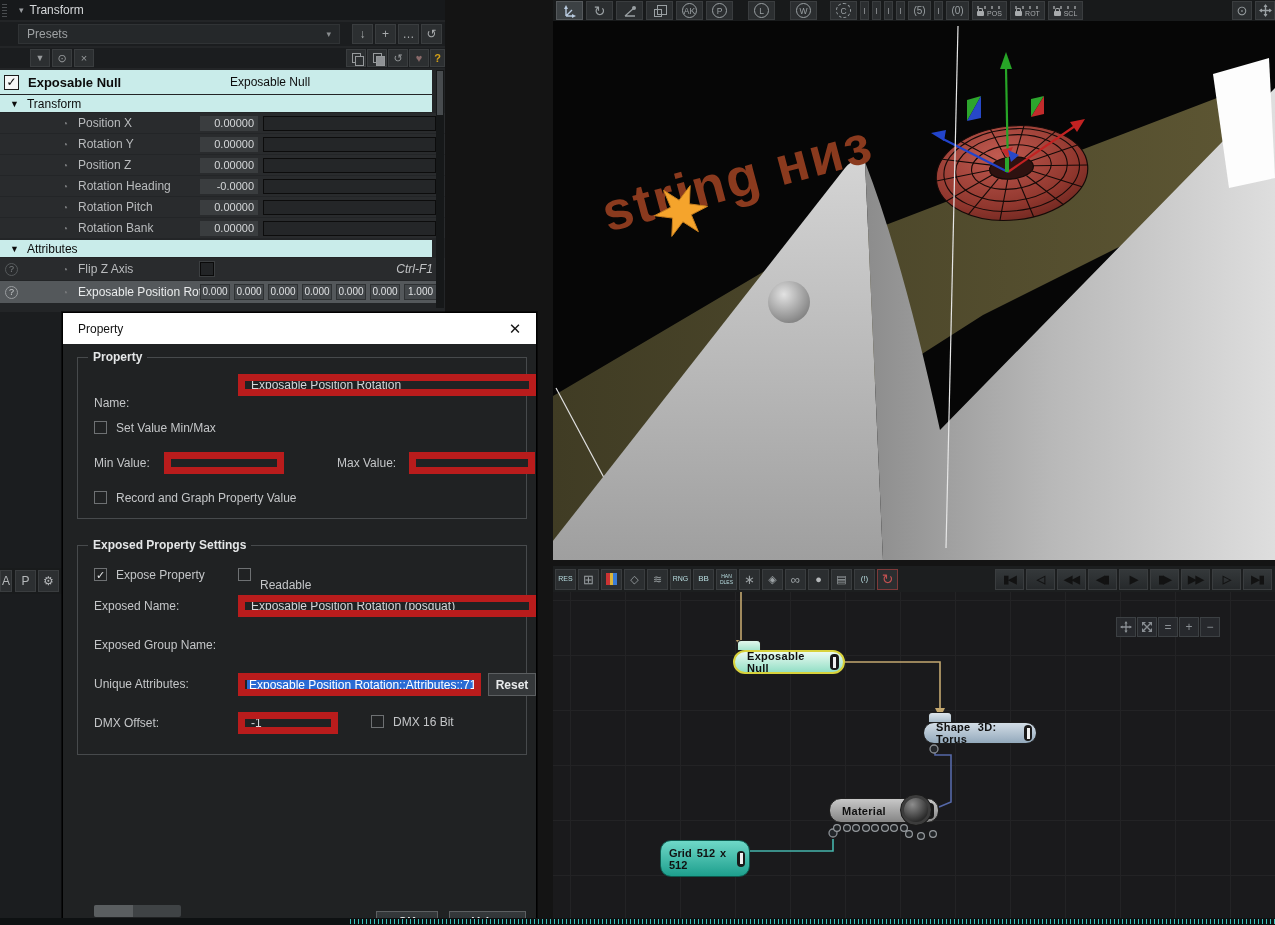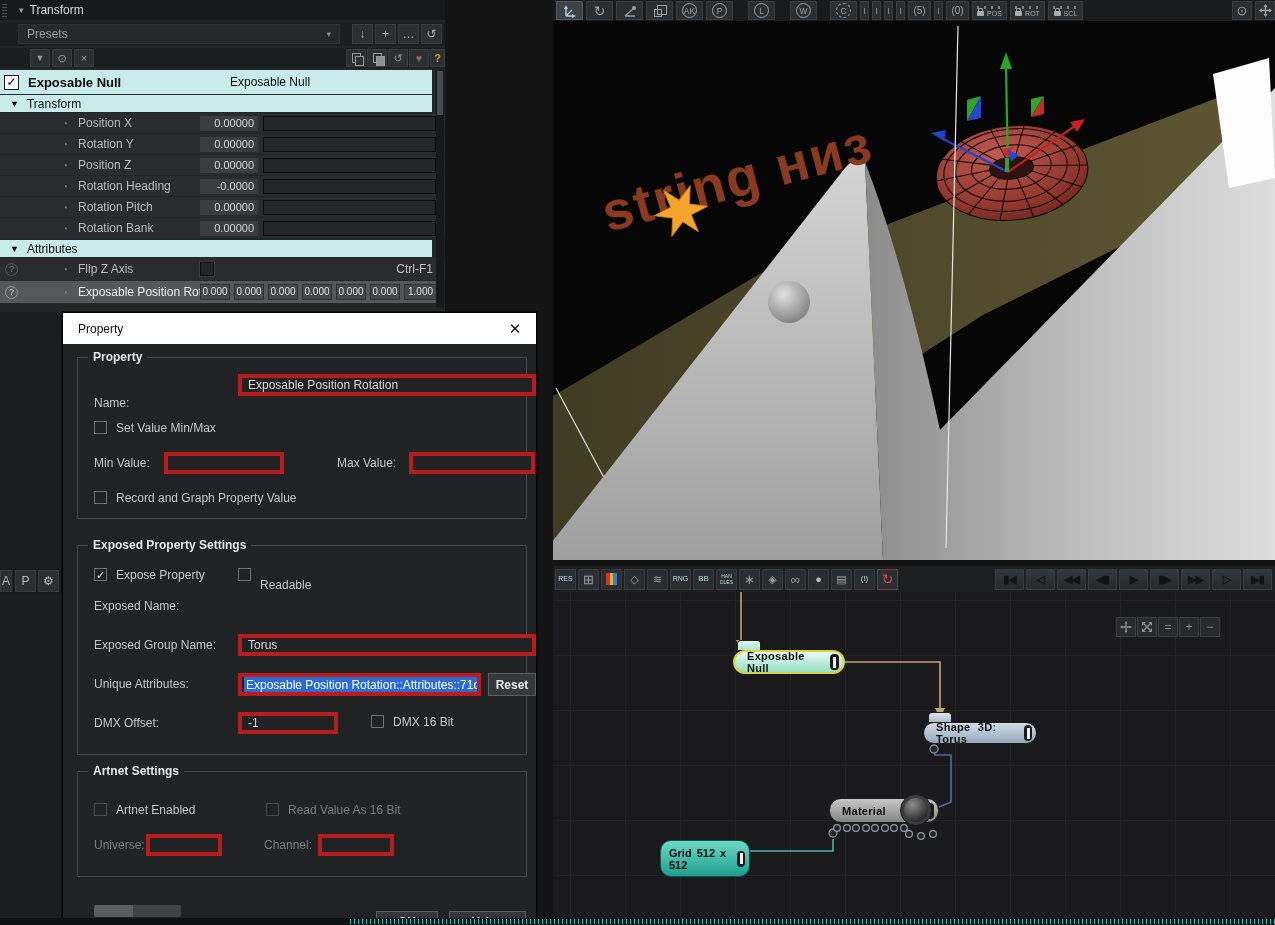--- a/index.html
+++ b/index.html
@@ -28,21 +28,21 @@
   .sect-hdr .tri { font-size:9px; margin-left:10px; }
   .sect-hdr .txt { margin-left:8px; font-size:12px; }
   .prow { position:absolute; left:0; width:445px; height:20px; background:#292b2d; display:flex; align-items:center; }
   .prow .clock { position:absolute; left:62px; color:#77797b; font-size:10px; }
   .prow .lbl { position:absolute; left:78px; color:#b9bbbd; }
   .prow .vbox { position:absolute; left:200px; width:58px; height:15px; background:#3a3d3f; color:#d6d8da; font-size:11px; text-align:right; padding:1px 4px 0 0; }
   .prow .slider { position:absolute; left:263px; width:173px; height:15px; border:1px solid #0c0c0c; background:#242628; }
   .prow .slider .fill { height:100%; background:#7e8183; }
   .qbadge { position:absolute; left:5px; width:13px; height:13px; border-radius:50%; border:1px solid #565a5c; color:#7c8082; font-size:9px; display:flex; align-items:center; justify-content:center; }
   .flip-check { position:absolute; left:200px; width:14px; height:14px; background:#222426; border:1px solid #0a0a0a; outline:1px solid #3c3f41; }
-  .shortcut { position:absolute; right:12px; color:#c0c2c4; }
+  .shortcut { position:absolute; right:12px; color:#c0c2c4;font-style:italic; }
   .exp-row { background:#54585b !important; }
   .exp-row .lbl { color:#e9ebec; }
   .exp-row .qbadge { border-color:#9a9da0; color:#caccce; }
   .attr-vbox { position:absolute; width:30px; height:16px; background:#43474a; border:1px solid #2e3133; color:#dfe1e3; font-size:10px; text-align:center; padding-top:1px; }
   .pp-scroll { position:absolute; left:436px; top:70px; width:8px; height:238px; background:#161819; }
   .pp-thumb { position:absolute; left:1px; top:1px; width:6px; height:44px; background:#474b4e; }
 
   
   .left-col { position:absolute; left:0; top:312px; width:62px; height:613px; background:#1b1d1f; }
   .left-strip { position:absolute; left:0; top:568px; width:62px; height:26px; background:#191b1c; }
@@ -87,21 +87,21 @@
   .nz-overlay { position:absolute; display:flex; gap:1px; }
   .nz-btn { width:20px; height:20px; background:rgba(42,45,48,.85); border:1px solid #3c4043; color:#8a8f94; display:flex; align-items:center; justify-content:center; font-size:12px; }
 
   
   .dialog { position:absolute; left:62px; top:312px; width:475px; height:612px; z-index:20; border:1px solid #000; background:#202223; box-shadow:0 0 0 1px #0008; }
   .dlg-title { position:absolute; left:0; top:0; width:473px; height:31px; background:#ffffff; color:#111; display:flex; align-items:center; padding-left:15px; font-size:12px; }
   .dlg-close { position:absolute; right:12px; top:7px; width:18px; height:18px; color:#111; font-size:15px; display:flex; align-items:center; justify-content:center; }
   .group { position:absolute; border:1px solid #474a4c; }
   .legend { position:absolute; top:-8px; left:10px; background:#202223; padding:0 5px; font-weight:bold; color:#e4e6e7; font-size:12px; }
   .dl { position:absolute; color:#c4c6c8; font-size:12px; }
-  .din { position:absolute; background:#202223; border:4px solid #b91c1c; color:#d4d6d8; font-size:12px; padding:0 6px; font-family:"Liberation Sans",sans-serif; height:22px; }
+  .din { position:absolute; background:#202223; border:7px solid #b91c1c; color:#d4d6d8; font-size:12px; padding:0 6px; font-family:"Liberation Sans",sans-serif; height:22px; }
   input.din { outline:none; }
   .cb { position:absolute; width:13px; height:13px; border:1px solid #6e7173; background:#202223; color:#e8eaeb; font-size:11px; line-height:12px; text-align:center; }
   .cb.dis { border-color:#4a4d4f; }
   .dl.dis { color:#7b7e80; }
   .uid-box { overflow:hidden; white-space:nowrap; display:flex; align-items:center; padding:0 2px; }
   .uid-box span { background:#2a6bd4; color:#fff; padding:1px 2px; white-space:nowrap; }
   .dbtn { position:absolute; background:#35383a; border:1px solid #5c5f61; color:#e8eaeb; font-weight:bold; font-size:12px; display:flex; align-items:center; justify-content:center; }
   .okbtn { background:linear-gradient(#35393b,#2a2d2f);margin-top:12px; }
   .chip { position:absolute; left:31px; top:592px; width:87px; height:12px; background:#3f4345; border-radius:2px; overflow:hidden; }
   .chip i { display:block; width:45%; height:100%; background:#5a5e60; }
@@ -578,44 +578,33 @@
       <span class="dl" style="left:38px;top:133px">Record and Graph Property Value</span>
     </div>
 
     <div class="group" style="left:14px;top:232px;width:450px;height:210px">
       <span class="legend">Exposed Property Settings</span>
       <span class="cb" style="left:16px;top:22px">✓</span>
       <span class="dl" style="left:38px;top:22px">Expose Property</span>
       <span class="cb" style="left:160px;top:22px"></span>
       <span class="dl" style="left:182px;top:32px">Readable</span>
       <span class="dl" style="left:16px;top:53px">Exposed Name:</span>
+      <input class="din" style="left: 160px; top: 49px; width: 298px;" readonly="" value="Exposable Position Rotation (posquat)">
       <span class="dl" style="left:16px;top:92px">Exposed Group Name:</span>
-      <input class="din" style="left: 160px; top: 88px; width: 298px;" readonly="" value="Torus">
       <span class="dl" style="left:16px;top:131px">Unique Attributes:</span>
       <div class="din uid-box" style="left:160px;top:127px;width:243px;height:23px">
         <span>Exposable Position Rotation::Attributes::71dc</span>
       </div>
       <div class="dbtn" style="left:410px;top:127px;width:48px;height:23px">Reset</div>
       <span class="dl" style="left:16px;top:170px">DMX Offset:</span>
       <input class="din" style="left: 160px; top: 166px; width: 100px;" readonly="" value="-1">
       <span class="cb" style="left:293px;top:169px"></span>
       <span class="dl" style="left:315px;top:169px">DMX 16 Bit</span>
     </div>
 
-    <div class="group" style="left:14px;top:458px;width:450px;height:106px">
-      <span class="legend">Artnet Settings</span>
-      <span class="cb dis" style="left:16px;top:31px"></span>
-      <span class="dl" style="left:38px;top:31px">Artnet Enabled</span>
-      <span class="cb dis" style="left:188px;top:31px"></span>
-      <span class="dl dis" style="left:210px;top:31px">Read Value As 16 Bit</span>
-      <span class="dl dis" style="left:16px;top:66px">Universe:</span>
-      <input class="din" style="left: 68px; top: 62px; width: 76px;" readonly="">
-      <span class="dl dis" style="left:186px;top:66px">Channel:</span>
-      <input class="din" style="left: 240px; top: 62px; width: 76px;" readonly="">
-    </div>
 
     <div class="dbtn okbtn" style="left:313px;top:586px;width:62px;height:22px">OK</div>
     <div class="dbtn okbtn" style="left:386px;top:586px;width:77px;height:22px">Value</div>
     <div class="chip">
         <i></i>
       </div>
   </div>
 
   <div class="bottom-strip">
     <div class="ticks"></div>

